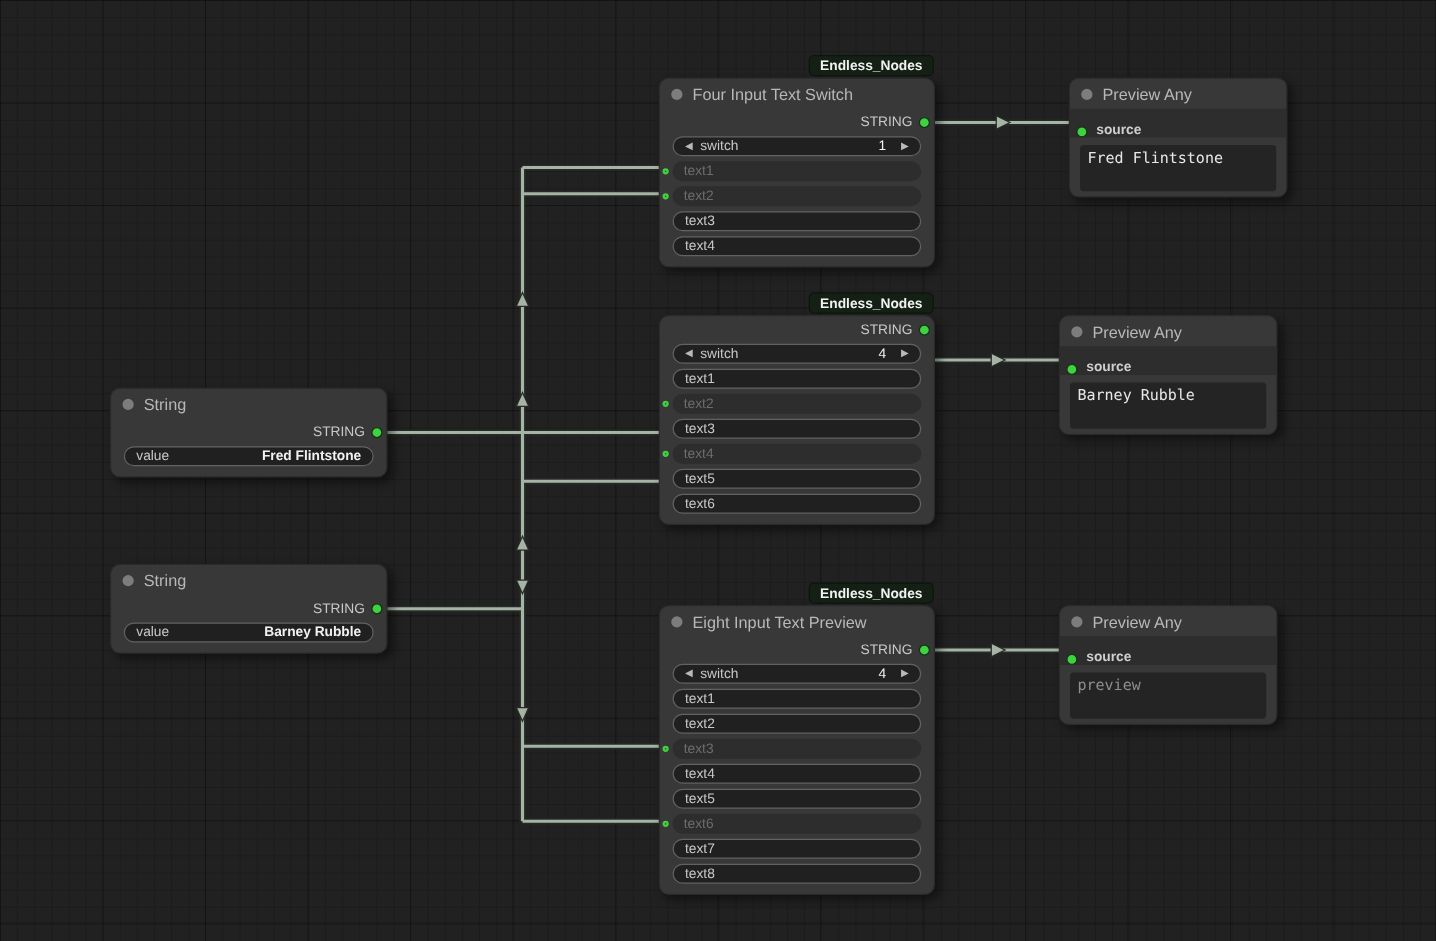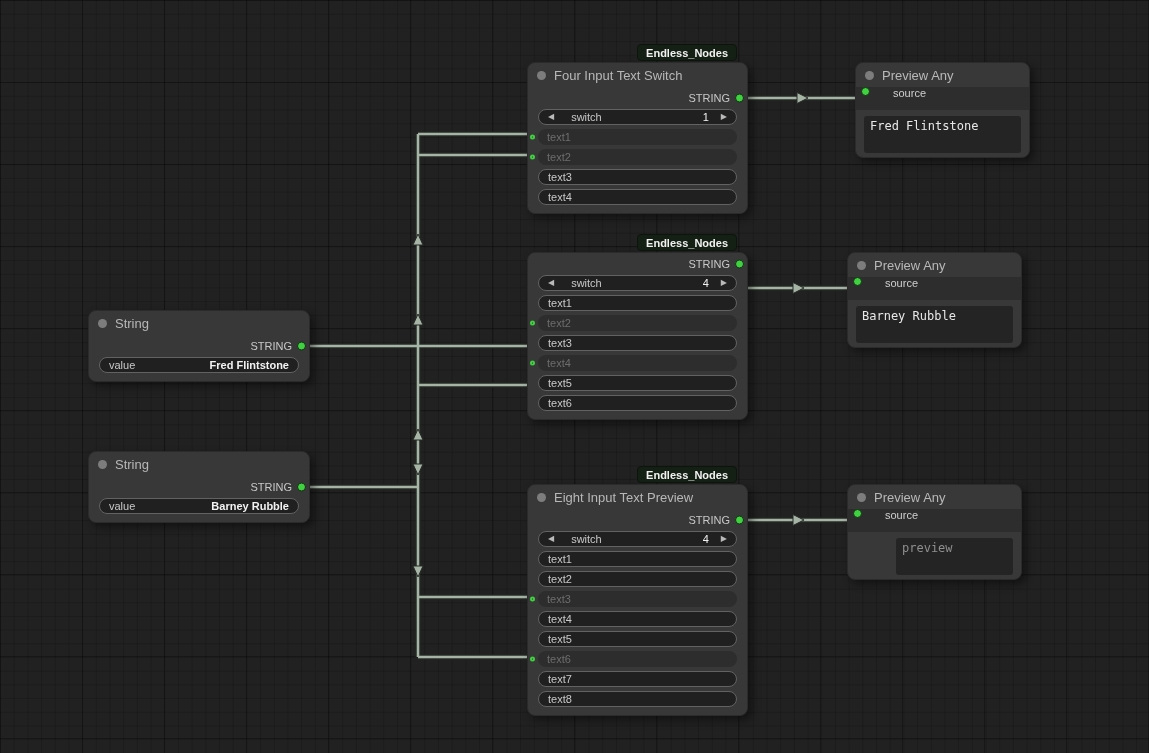--- a/index.html
+++ b/index.html
@@ -31,21 +31,21 @@
   .wire-under{stroke:var(--wire-under);stroke-width:5;fill:none;}
   .wire{stroke:var(--wire);stroke-width:2.5;fill:none;}
   .arrow{fill:var(--wire);stroke:var(--wire-under);stroke-width:1;}
 
   .node{
     position:absolute;background:var(--node-bg);
     border:1px solid var(--node-border);border-radius:8px;
     box-shadow:4px 4px 8px rgba(0,0,0,.45);
   }
   .node-badge{
-    position:absolute;right:10px;top:-19px;height:17px;
+    position:absolute;right:0;top:-19px;height:17px;
     background:var(--badge-bg);border:1px solid #0d140d;border-radius:4px;
     color:var(--badge-text);font-size:11px;font-weight:bold;
     display:flex;align-items:center;padding:0 8px;white-space:nowrap;
   }
   .title{height:24px;display:flex;align-items:center;gap:8px;padding:0 9px;
     font-size:13px;color:var(--title-text);white-space:nowrap;overflow:hidden;}
   .tdot{width:9px;height:9px;border-radius:50%;background:#7d7d7d;flex:none;}
   .outrow{position:relative;height:22px;display:flex;align-items:center;
     justify-content:flex-end;padding-right:17px;font-size:11px;color:#c8c8c8;}
   .slot{width:9px;height:9px;border-radius:50%;background:var(--slot-green);
@@ -54,32 +54,32 @@
   .rows{padding:0 10px 4px 10px;}
   .pill{height:16px;border-radius:8px;margin-bottom:4px;display:flex;
     align-items:center;font-size:11px;padding:0 9px;position:relative;}
   .widget{background:var(--widget-bg);border:1px solid var(--widget-border);
     color:var(--widget-text);}
   .connected{background:var(--band-bg);color:var(--muted-text);}
   .ring{position:absolute;left:-8px;top:50%;transform:translateY(-50%);
     width:5px;height:5px;border:2px solid var(--slot-green);border-radius:50%;
     background:#161616;}
   .w-arrow{flex:none;font-size:8px;color:#b9b9b9;line-height:1;}
-  .w-label{margin-left:17px;}
+  .w-label{margin-left:6px;}
   .w-value{margin-left:auto;margin-right:12px;color:#f2f2f2;}
   .v-value{margin-left:auto;color:#f2f2f2;font-weight:600;}
 
   .srcband{position:relative;height:23px;background:var(--band-bg);
-    display:flex;align-items:flex-start;gap:23px;padding:0 8px 0 5px;
-    font-size:11px;color:#cfcfcf;}
+    display:flex;align-items:flex-end;gap:7px;padding:0 8px 0 5px;
+    font-size:11px;color:#cfcfcf;font-weight:bold;}
   .pbody{padding:6px 8px 0 8px;}
   .ptext{background:var(--preview-bg);border-radius:3px;height:37px;
     padding:3px 6px;font-family:"DejaVu Sans Mono",monospace;font-size:12px;
     color:var(--preview-text);overflow:hidden;white-space:pre;}
-  .ptext.placeholder{color:var(--preview-placeholder);margin-left:40px;}
+  .ptext.placeholder{color:var(--preview-placeholder);}
 </style>
 </head>
 <body>
 
 <div id="canvas">
 
   <svg id="wires" width="1149" height="753">
     <path class="wire-under" d="M302.5 346 H418 M418 134 V657 M418 134 H533 M418 155 H533 M418 346 H533 M418 385 H533 M302.5 487 H418 M418 597 H533 M418 657 H533 M740.5 98 H860 M740.5 288 H852 M740.5 520 H852"></path>
     <path class="wire" d="M302.5 346 H418 M418 134 V657 M418 134 H533 M418 155 H533 M418 346 H533 M418 385 H533 M302.5 487 H418 M418 597 H533 M418 657 H533 M740.5 98 H860 M740.5 288 H852 M740.5 520 H852"></path>
     <polygon class="arrow" points="413,245 423,245 418,234"></polygon>

